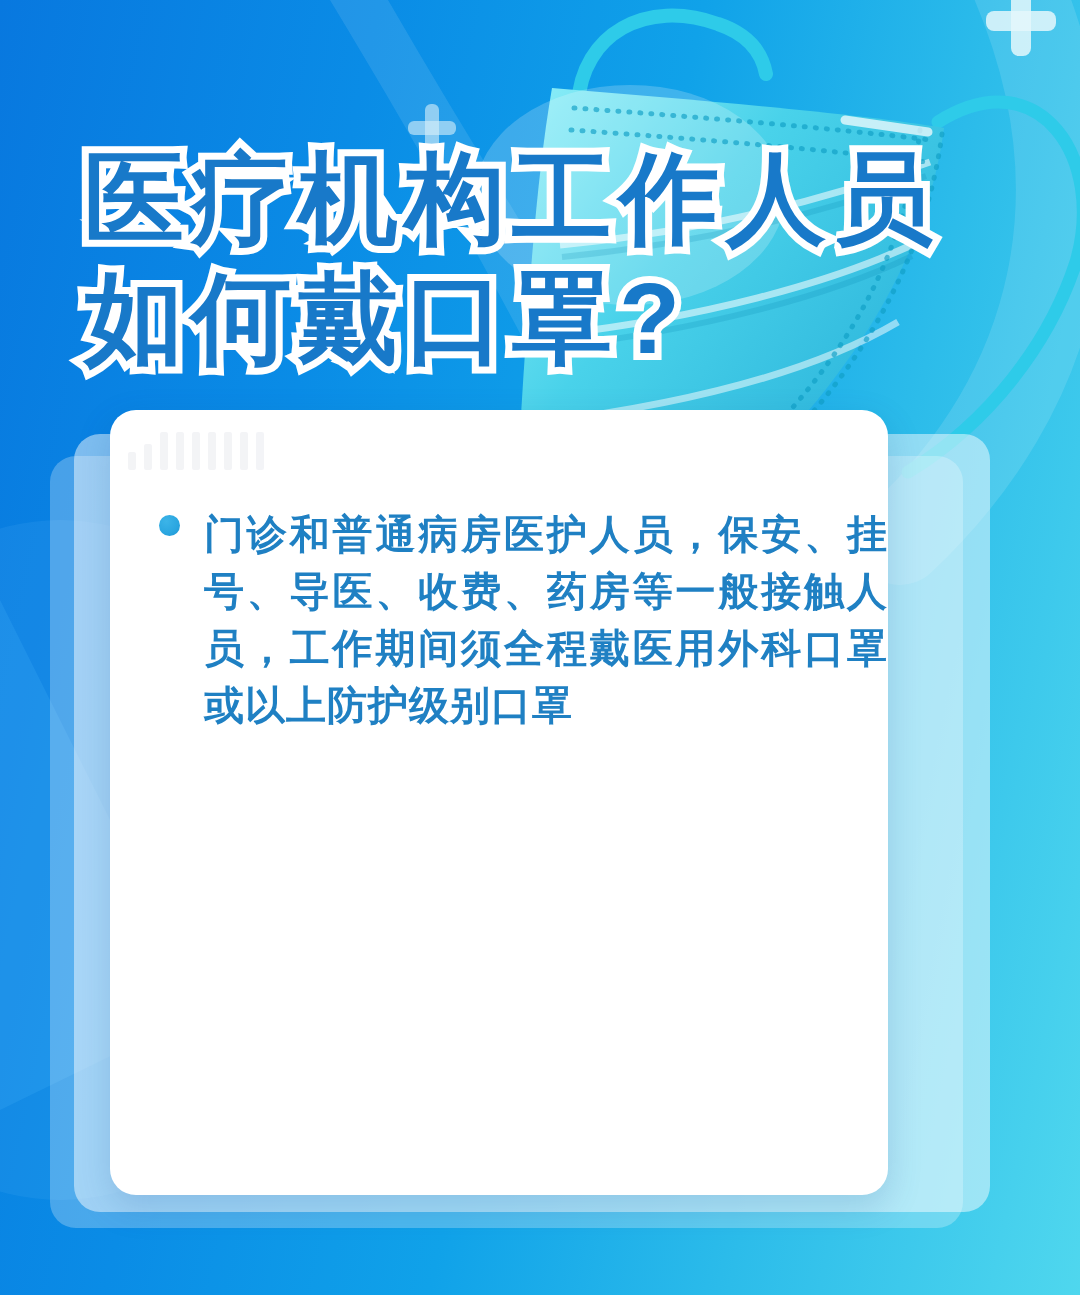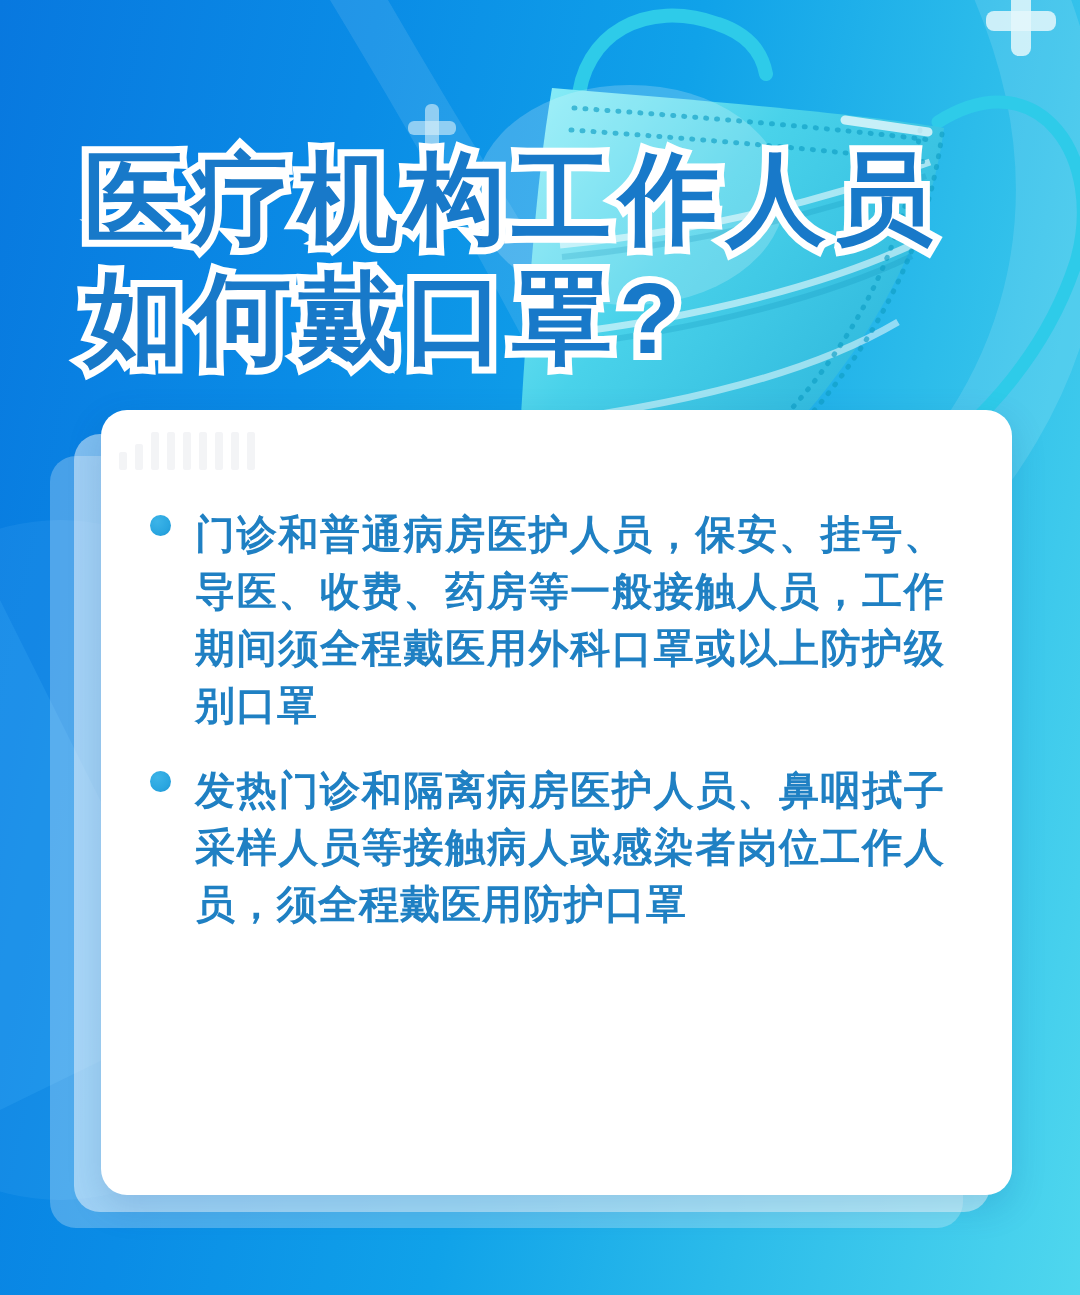--- a/index.html
+++ b/index.html
@@ -30,21 +30,21 @@
   .title-line{position:relative;height:120px;line-height:120px;white-space:nowrap;
     font-weight:900;font-size:100px;letter-spacing:7px;}
   .t-stroke{position:absolute;left:0;top:0;color:#1879c9;
     -webkit-text-stroke:14px #ffffff;text-shadow:0 0 4px rgba(255,255,255,0.9);}
   .t-fill{position:relative;color:#1879c9;}
   
   .card-layer{position:absolute;border-radius:26px;z-index:5;}
   .layer-2{left:50px;top:456px;width:913px;height:772px;background:rgba(255,255,255,0.26);}
   .layer-1{left:74px;top:434px;width:916px;height:778px;background:rgba(255,255,255,0.48);}
   
-  .card{position:absolute;left:101px;top:410px;width:911px;height:785px;
+  .card{position:absolute;left:110px;top:410px;width:778px;height:785px;
     background:#ffffff;border-radius:26px;z-index:6;
     box-shadow:0 12px 34px rgba(15,80,150,0.18);}
   .dash-row{position:absolute;left:18px;top:18px;height:42px;display:flex;align-items:flex-end;gap:8px;opacity:0.9;}
   .dash-row span{display:block;width:8px;height:38px;background:#f2f3f6;border-radius:2px;}
   .dash-row span:nth-child(1){height:18px;}
   .dash-row span:nth-child(2){height:26px;}
   .bullets{list-style:none;margin:0;padding:96px 0 0 49px;display:flex;flex-direction:column;gap:28px;}
   .bullet{display:flex;align-items:flex-start;gap:24px;}
   .dot{flex:0 0 auto;width:21px;height:21px;margin-top:9px;border-radius:50%;
     background:radial-gradient(circle at 35% 30%,#3cb4e8,#2aa6e0 60%,#1e93d2 100%);}
@@ -129,20 +129,16 @@
         <span></span>
         <span></span>
         <span></span>
         <span></span>
     </div>
     <ul class="bullets">
       <li class="bullet">
         <span class="dot"></span>
         <p class="bullet-text">门诊和普通病房医护人员，保安、挂号、导医、收费、药房等一般接触人员，工作期间须全程戴医用外科口罩或以上防护级别口罩</p>
       </li>
-      <li class="bullet">
-        <span class="dot"></span>
-        <p class="bullet-text">发热门诊和隔离病房医护人员、鼻咽拭子采样人员等接触病人或感染者岗位工作人员，须全程戴医用防护口罩</p>
-      </li>
     </ul>
   </div>
 
 </div>
 
 </body></html>

